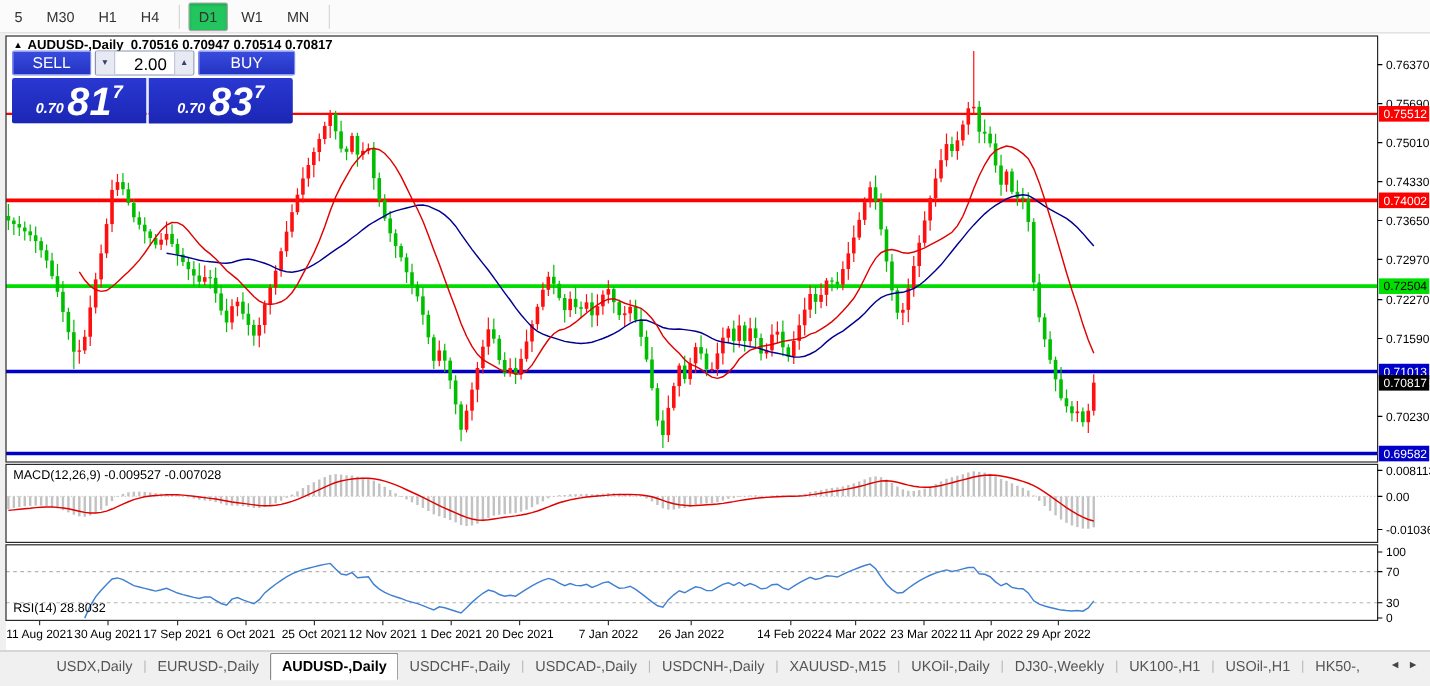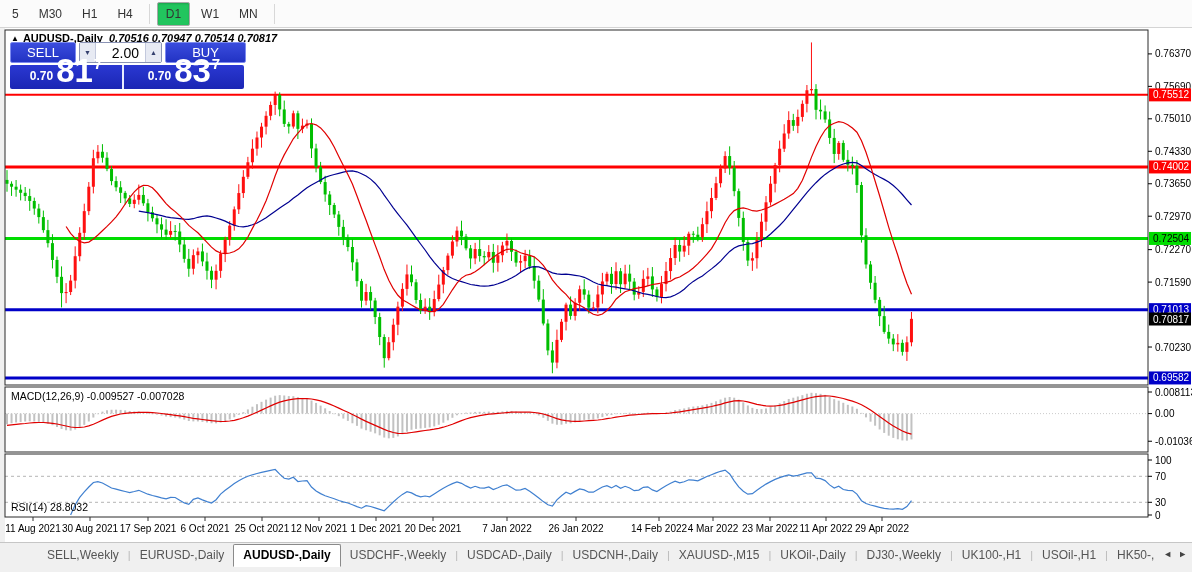--- a/index.html
+++ b/index.html
@@ -23,41 +23,41 @@
   
   #chart-bg{position:absolute;left:0;top:28px;width:1192px;height:514px;background:#ffffff;}
   #gutter-left{position:absolute;left:0;top:28px;width:5px;height:514px;background:#f0f0f0;}
   #chart-svg{position:absolute;left:0;top:0;width:1192px;height:572px;}
   
   #chart-title{
     position:absolute;left:11px;top:32px;font-size:11px;font-weight:600;color:#000;
     white-space:nowrap;z-index:5;
   }
   #chart-title .marker{font-size:8px;vertical-align:1px;margin-right:4px;}
-  #chart-title .ohlc{margin-left:6px;font-weight:600;font-style:italic;}
+  #chart-title .ohlc{margin-left:6px;font-weight:600;}
   
   .ind-label{position:absolute;left:11px;font-size:10.5px;color:#000;z-index:5;white-space:nowrap;text-align:center;}
   #macd-label{top:390px;}
   #rsi-label{top:457px;margin-top:44px;}
   
   #trade-panel{position:absolute;left:10px;top:42px;width:236px;z-index:6;}
   #tp-row1{display:flex;height:21px;margin-bottom:2px;}
   .tp-btn{
     background:linear-gradient(#3a4cdd,#2233c4);border:1px solid #7d8bf0;border-radius:2px;
     color:#fff;font-size:13px;display:flex;align-items:center;justify-content:center;
     box-sizing:border-box;cursor:default;
   }
   #sell-btn{width:66px;margin-right:3px;}
   #buy-btn{width:81px;}
   #vol-box{flex:1;display:flex;border:1px solid #8a93b5;background:#fff;border-radius:2px;margin-right:3px;box-sizing:border-box;}
   .spin-btn{width:15px;background:#e7eaf3;color:#35406e;font-size:7px;display:flex;align-items:center;justify-content:center;cursor:default;}
   #spin-down{border-right:1px solid #c3c9dd;}
   #spin-up{border-left:1px solid #c3c9dd;}
   #vol-value{flex:1;font-size:14px;color:#000;display:flex;align-items:center;justify-content:flex-end;padding-right:6px;}
-  #tp-row2{display:flex;height:24px;}
+  #tp-row2{display:flex;height:38px;font-style:italic;}
   .price-block{
     background:linear-gradient(#2a38d2,#1b26b4);color:#fff;display:flex;align-items:flex-end;
     justify-content:center;padding-bottom:3px;box-sizing:border-box;
   }
   #sell-block{width:114px;border-right:2px solid #e8ecff;border-radius:2px 0 0 2px;}
   #buy-block{width:120px;border-radius:0 2px 2px 0;}
   .p-small{font-size:12px;font-weight:bold;margin:0 3px 3px 0;}
   .p-big{font-size:33px;font-weight:600;line-height:30px;text-align:center;}
   .p-sup{font-size:15px;font-weight:600;margin:0 0 14px 1px;}
   
@@ -841,25 +841,25 @@
       <span class="p-big">83</span>
       <span class="p-sup">7</span>
     </div>
   </div>
 </div>
 
 <div id="macd-label" class="ind-label">MACD(12,26,9) -0.009527 -0.007028</div>
 <div id="rsi-label" class="ind-label">RSI(14) 28.8032</div>
 
 <div id="tab-bar">
-    <span class="tab">SELL,Weekly</span>
+    <span class="tab">USDX,Daily</span>
     <span class="tab-sep">|</span>
     <span class="tab">EURUSD-,Daily</span>
     <span class="tab active">AUDUSD-,Daily</span>
-    <span class="tab">USDCHF-,Weekly</span>
+    <span class="tab">USDCHF-,Daily</span>
     <span class="tab-sep">|</span>
     <span class="tab">USDCAD-,Daily</span>
     <span class="tab-sep">|</span>
     <span class="tab">USDCNH-,Daily</span>
     <span class="tab-sep">|</span>
     <span class="tab">XAUUSD-,M15</span>
     <span class="tab-sep">|</span>
     <span class="tab">UKOil-,Daily</span>
     <span class="tab-sep">|</span>
     <span class="tab">DJ30-,Weekly</span>

